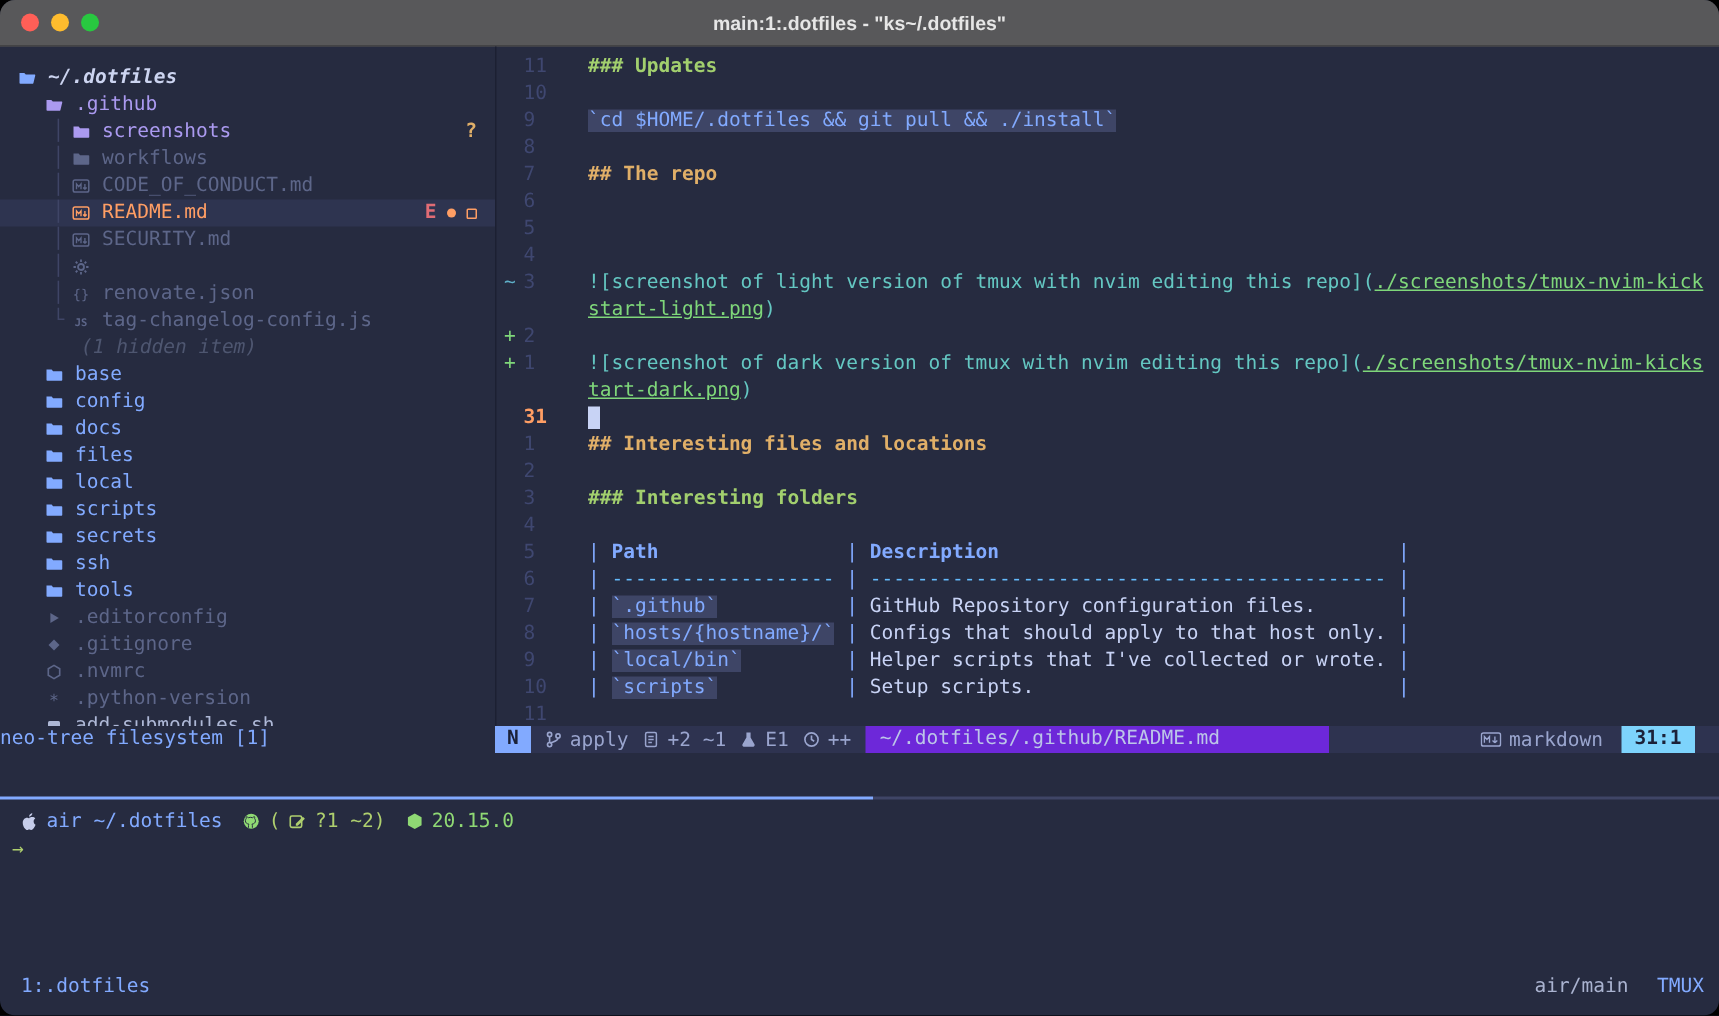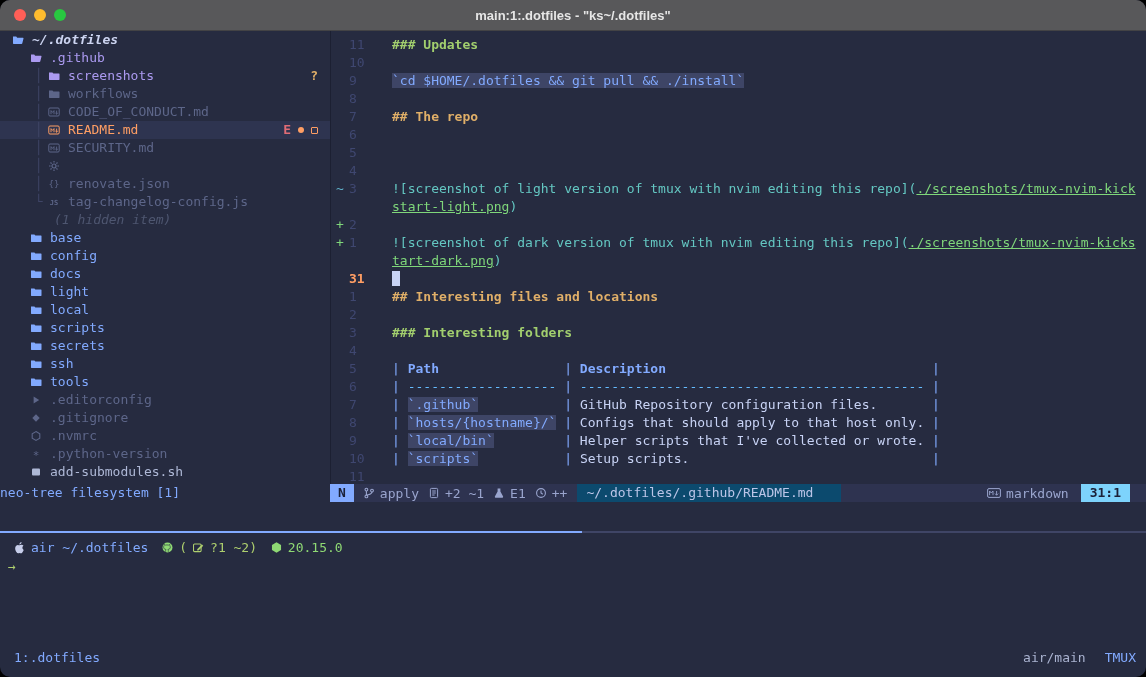--- a/index.html
+++ b/index.html
@@ -7,21 +7,21 @@
           background:#262b40;font-family:"DejaVu Sans Mono","Liberation Mono",monospace;font-size:13px;}
   
   #titlebar{position:absolute;left:0;top:0;width:100%;height:30px;background:#58585a;
             border-bottom:1px solid #434345;display:flex;align-items:center;justify-content:center;}
   #titlebar .title{color:#e6e6e6;font-family:"Liberation Sans","DejaVu Sans",sans-serif;
                    font-size:13px;font-weight:bold;}
   .lights{position:absolute;left:14px;top:0;height:30px;display:flex;align-items:center;gap:8px;}
   .light{width:12px;height:12px;border-radius:50%;}
   .light.red{background:#ff5f57;} .light.yellow{background:#febc2e;} .light.green{background:#28c840;}
   
-  #sidebar{position:absolute;left:0;top:31px;width:330px;height:453px;overflow:hidden;padding-top:0;box-sizing:border-box;}
+  #sidebar{position:absolute;left:0;top:31px;width:330px;height:453px;overflow:hidden;padding-top:12px;box-sizing:border-box;}
   .tree-row{height:18px;line-height:18px;display:flex;align-items:center;white-space:pre;}
   .tree-row .ind{flex:none;}
   .tree-row .guide{color:#3f4566;width:13px;flex:none;}
   .tree-row .ticon{width:14px;flex:none;display:inline-flex;align-items:center;margin-right:6px;}
   .tree-row .ticon svg{width:12px;height:12px;display:block;}
   .tree-row .tlabel{flex:1 1 auto;overflow:hidden;}
   .tree-row .badges{flex:none;display:flex;align-items:center;gap:7px;padding-right:12px;}
   .st-root .tlabel{color:#ccd4f0;font-weight:bold;font-style:italic;}
   .st-root .ticon{color:#82aaff;}
   .st-purple{color:#ab9af0;}
@@ -56,21 +56,21 @@
   .sg-desc{color:#c8d3f5;}
   .sg-plain{color:#c8d3f5;}
   .sg-cursor{background:#c8d3f5;color:#262b40;}
   
   #statusline{position:absolute;left:330px;top:484px;width:816px;height:18px;background:#2e3350;
               display:flex;align-items:center;color:#9aa5ce;}
   #statusline svg{width:12px;height:12px;display:block;}
   .sl-seg{display:flex;align-items:center;gap:5px;margin-left:9px;}
   .mode-chip{margin-left:0;background:#82aaff;color:#1b2138;font-weight:bold;padding:0 8px;height:18px;
              line-height:18px;}
-  .path-chip{background:#0c4a6e;color:#bcc5e8;height:18px;line-height:18px;width:264px;
+  .path-chip{background:#6d28d9;color:#bcc5e8;height:18px;line-height:18px;width:309px;
              padding-left:9px;box-sizing:border-box;margin-left:10px;}
   .sl-spacer{flex:1;}
   .pos-chip{background:#7dd3fc;color:#1b2138;font-weight:bold;padding:0 9px;height:18px;line-height:18px;
             margin-left:12px;margin-right:16px;}
   
   #cmdline{position:absolute;left:0;top:502px;width:1146px;height:29px;background:#262b40;}
   #divider{position:absolute;left:0;top:531px;width:1146px;height:2px;}
   #divider .seg-active{position:absolute;left:0;top:0;width:582px;height:2px;background:#82aaff;}
   #divider .seg-inactive{position:absolute;left:582px;top:0;width:564px;height:2px;background:#3f4566;}
   #shell{position:absolute;left:0;top:536px;width:1146px;height:108px;padding:2px 0 0 8px;box-sizing:border-box;}
@@ -144,21 +144,21 @@
             <path d="M1 2.4h3.4l1 1.1H11c.3 0 .5.2.5.5v5.4c0 .3-.2.5-.5.5H1.5c-.3 0-.5-.2-.5-.5z" fill="currentColor"></path>
           </svg></span><span class="tlabel">base</span></div>
       <div class="tree-row st-blue"><span class="ind" style="width: 30px;"></span><span class="ticon"><svg viewBox="0 0 12 12">
             <path d="M1 2.4h3.4l1 1.1H11c.3 0 .5.2.5.5v5.4c0 .3-.2.5-.5.5H1.5c-.3 0-.5-.2-.5-.5z" fill="currentColor"></path>
           </svg></span><span class="tlabel">config</span></div>
       <div class="tree-row st-blue"><span class="ind" style="width: 30px;"></span><span class="ticon"><svg viewBox="0 0 12 12">
             <path d="M1 2.4h3.4l1 1.1H11c.3 0 .5.2.5.5v5.4c0 .3-.2.5-.5.5H1.5c-.3 0-.5-.2-.5-.5z" fill="currentColor"></path>
           </svg></span><span class="tlabel">docs</span></div>
       <div class="tree-row st-blue"><span class="ind" style="width: 30px;"></span><span class="ticon"><svg viewBox="0 0 12 12">
             <path d="M1 2.4h3.4l1 1.1H11c.3 0 .5.2.5.5v5.4c0 .3-.2.5-.5.5H1.5c-.3 0-.5-.2-.5-.5z" fill="currentColor"></path>
-          </svg></span><span class="tlabel">light</span></div>
+          </svg></span><span class="tlabel">files</span></div>
       <div class="tree-row st-blue"><span class="ind" style="width: 30px;"></span><span class="ticon"><svg viewBox="0 0 12 12">
             <path d="M1 2.4h3.4l1 1.1H11c.3 0 .5.2.5.5v5.4c0 .3-.2.5-.5.5H1.5c-.3 0-.5-.2-.5-.5z" fill="currentColor"></path>
           </svg></span><span class="tlabel">local</span></div>
       <div class="tree-row st-blue"><span class="ind" style="width: 30px;"></span><span class="ticon"><svg viewBox="0 0 12 12">
             <path d="M1 2.4h3.4l1 1.1H11c.3 0 .5.2.5.5v5.4c0 .3-.2.5-.5.5H1.5c-.3 0-.5-.2-.5-.5z" fill="currentColor"></path>
           </svg></span><span class="tlabel">scripts</span></div>
       <div class="tree-row st-blue"><span class="ind" style="width: 30px;"></span><span class="ticon"><svg viewBox="0 0 12 12">
             <path d="M1 2.4h3.4l1 1.1H11c.3 0 .5.2.5.5v5.4c0 .3-.2.5-.5.5H1.5c-.3 0-.5-.2-.5-.5z" fill="currentColor"></path>
           </svg></span><span class="tlabel">secrets</span></div>
       <div class="tree-row st-blue"><span class="ind" style="width: 30px;"></span><span class="ticon"><svg viewBox="0 0 12 12">

